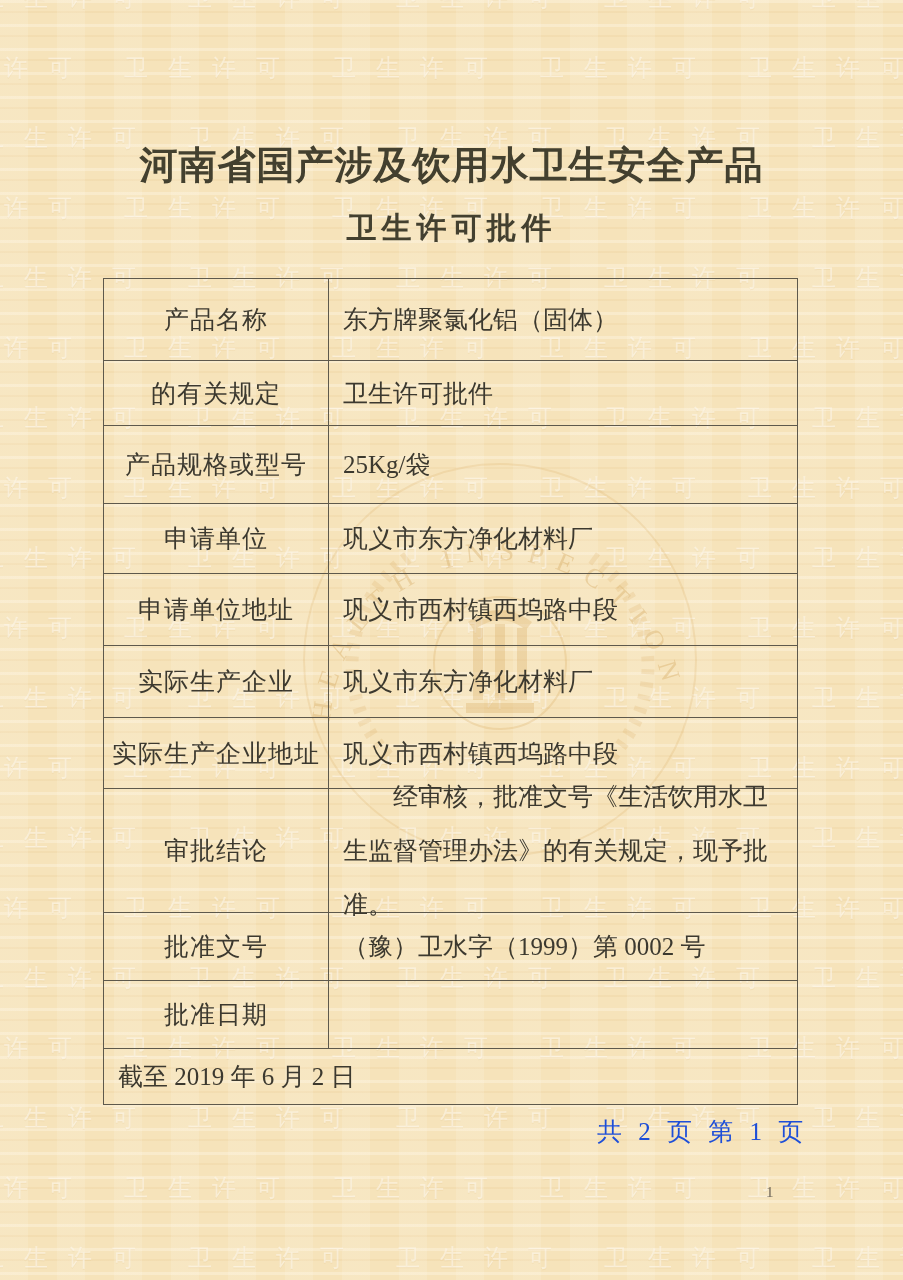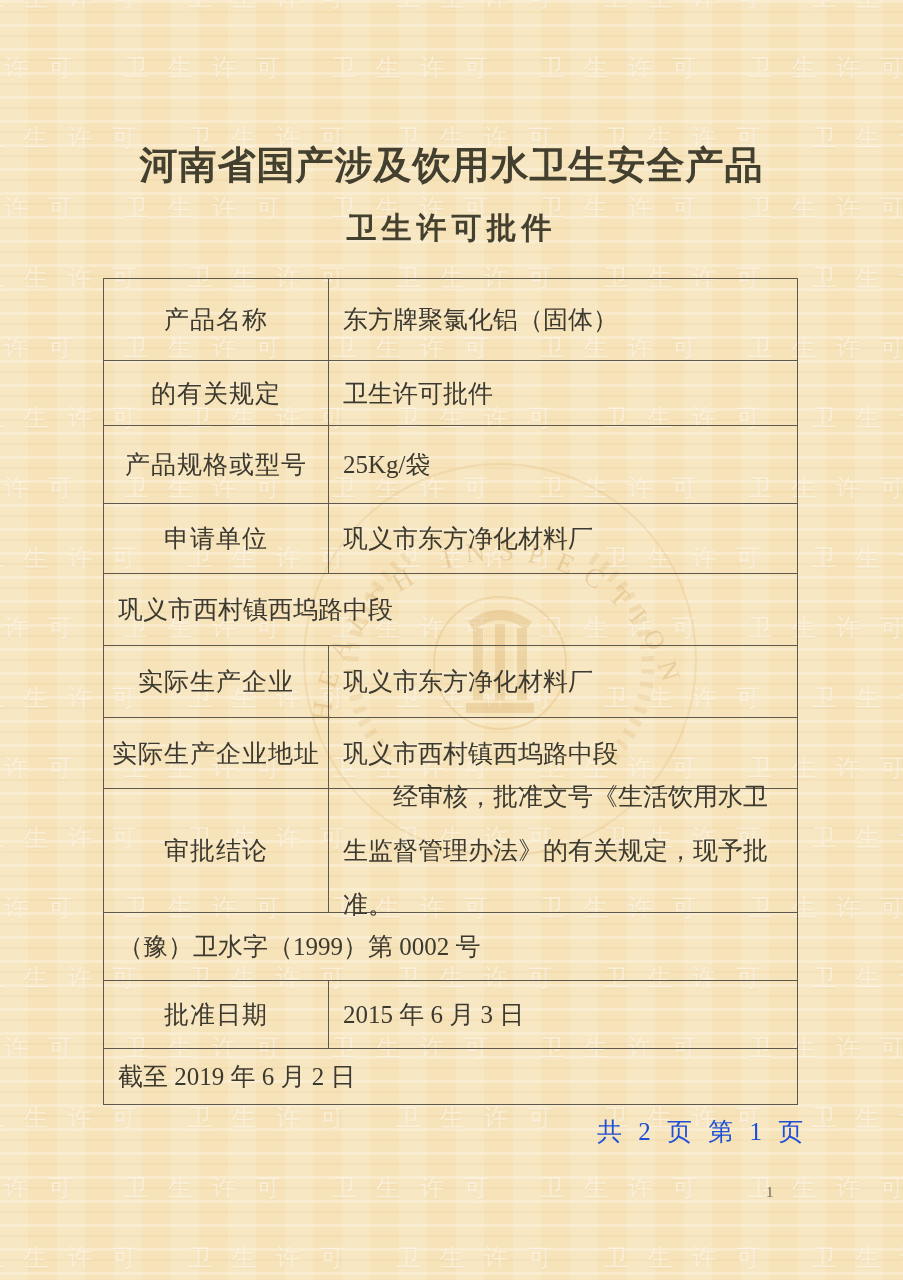--- a/index.html
+++ b/index.html
@@ -112,42 +112,43 @@
   </div>
   <div class="t-row" style="height:78px">
     <div class="cell-label">产品规格或型号</div>
     <div class="cell-value">25Kg/袋</div>
   </div>
   <div class="t-row" style="height:70px">
     <div class="cell-label">申请单位</div>
     <div class="cell-value">巩义市东方净化材料厂</div>
   </div>
   <div class="t-row" style="height:72px">
+    <div class="cell-label">申请单位地址</div>
     <div class="cell-value">巩义市西村镇西坞路中段</div>
   </div>
   <div class="t-row" style="height:72px">
     <div class="cell-label">实际生产企业</div>
     <div class="cell-value">巩义市东方净化材料厂</div>
   </div>
   <div class="t-row" style="height:71px">
     <div class="cell-label">实际生产企业地址</div>
     <div class="cell-value">巩义市西村镇西坞路中段</div>
   </div>
   <div class="t-row" style="height:124px">
     <div class="cell-label">审批结论</div>
     <div class="cell-value conclusion">
       <p>经审核，批准文号《生活饮用水卫生监督管理办法》的有关规定，现予批准。</p>
     </div>
   </div>
   <div class="t-row" style="height:68px">
+    <div class="cell-label">批准文号</div>
     <div class="cell-value">（豫）卫水字（1999）第 0002 号</div>
   </div>
   <div class="t-row" style="height:68px">
     <div class="cell-label">批准日期</div>
-    <div class="cell-value">2015 年 6 月 3 日</div>
   </div>
   <div class="t-row" style="height:55px">
     <div class="cell-value">截至 2019 年 6 月 2 日</div>
   </div>
 </div>
 
 <div class="pagination">共 2 页 第 1 页</div>
 <div class="page-number">1</div>
 
 </body></html>

